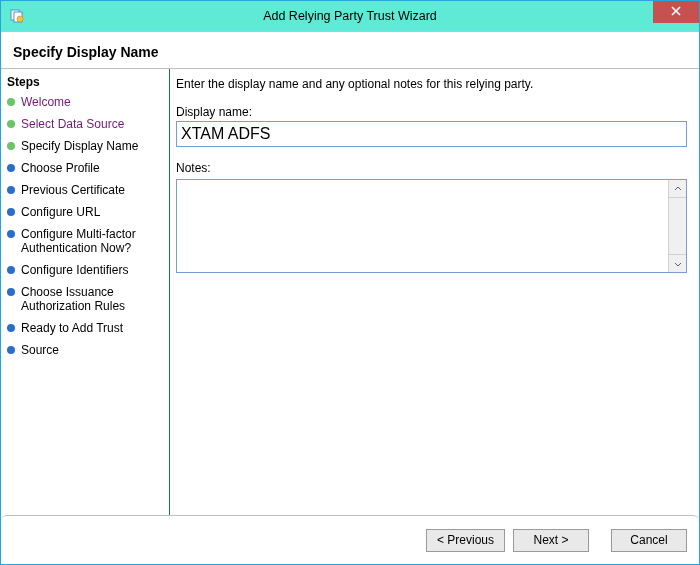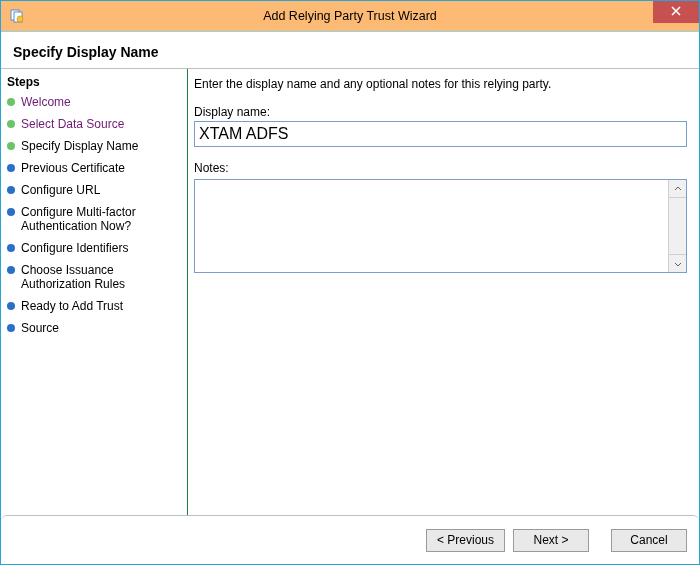--- a/index.html
+++ b/index.html
@@ -14,21 +14,21 @@
   .window {
     width: 700px; height: 565px;
     border: 1px solid #2aa3d6;
     box-sizing: border-box;
     display: flex;
     flex-direction: column;
     background: #fff;
   }
   .titlebar {
     height: 30px;
-    background: #fdba74;
+    background: #5eead4;
     display: flex;
     align-items: center;
     position: relative;
     border-bottom: 1px solid #8fd4ee;
   }
   .titlebar .icon {
     width: 16px; height: 16px;
     margin-left: 8px;
     flex-shrink: 0;
   }
@@ -63,21 +63,20 @@
   .divider {
     height: 1px;
     background: #c0c0c0;
     margin: 4px 0 0 0;
   }
   .body {
     flex: 1;
     display: flex;
     border-top: none;
     overflow: hidden;
-    gap: 18px;
   }
   .sidebar {
     width: 168px;
     padding: 6px 4px 6px 6px;
     box-sizing: border-box;
     font-size: 12px;
   }
   .sidebar .steps-label {
     font-weight: bold;
     font-size: 12px;
@@ -224,20 +223,24 @@
           <div class="step">
             <span class="bullet done"></span>
             <span class="label link">Select Data Source</span>
           </div>
           <div class="step">
             <span class="bullet done"></span>
             <span class="label">Specify Display Name</span>
           </div>
           <div class="step">
             <span class="bullet pending"></span>
+            <span class="label">Choose Profile</span>
+          </div>
+          <div class="step">
+            <span class="bullet pending"></span>
             <span class="label">Previous Certificate</span>
           </div>
           <div class="step">
             <span class="bullet pending"></span>
             <span class="label">Configure URL</span>
           </div>
           <div class="step">
             <span class="bullet pending"></span>
             <span class="label">Configure Multi-factor Authentication Now?</span>
           </div>

